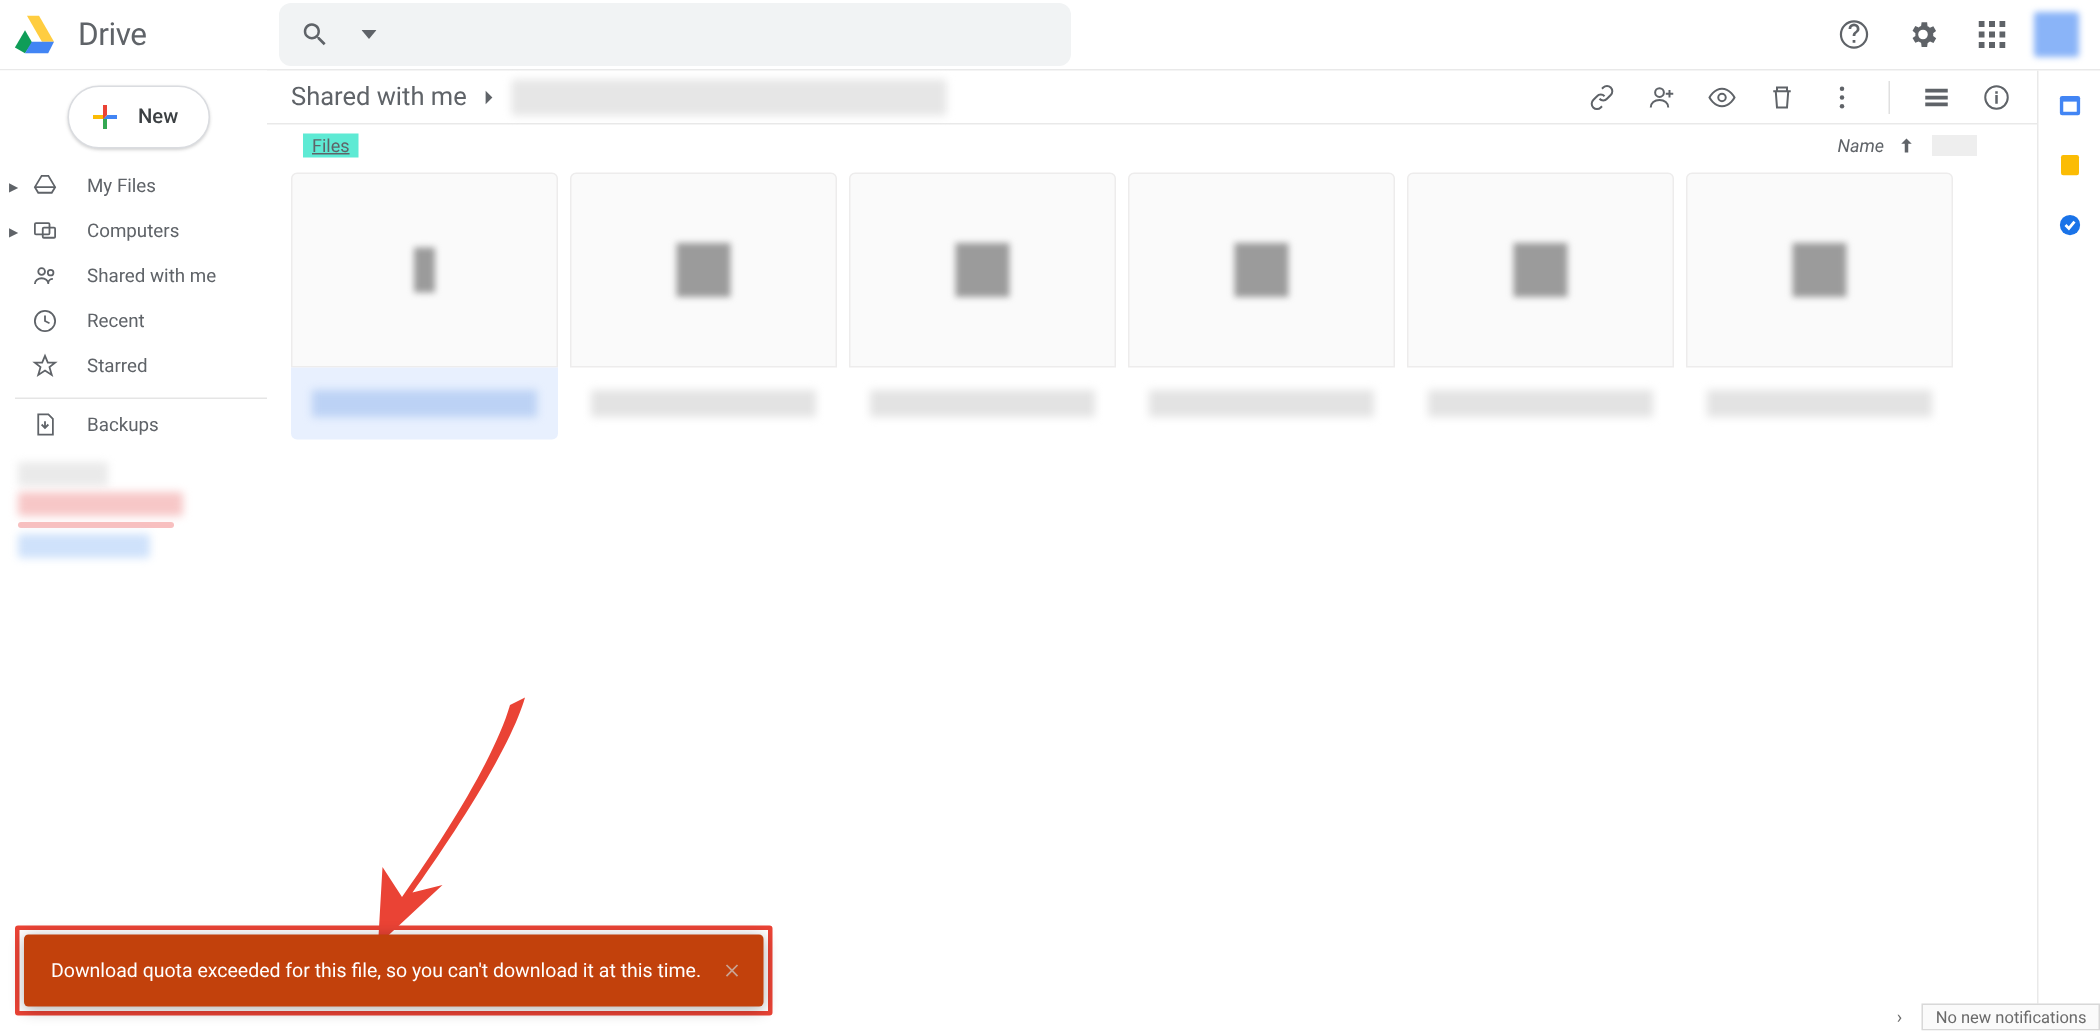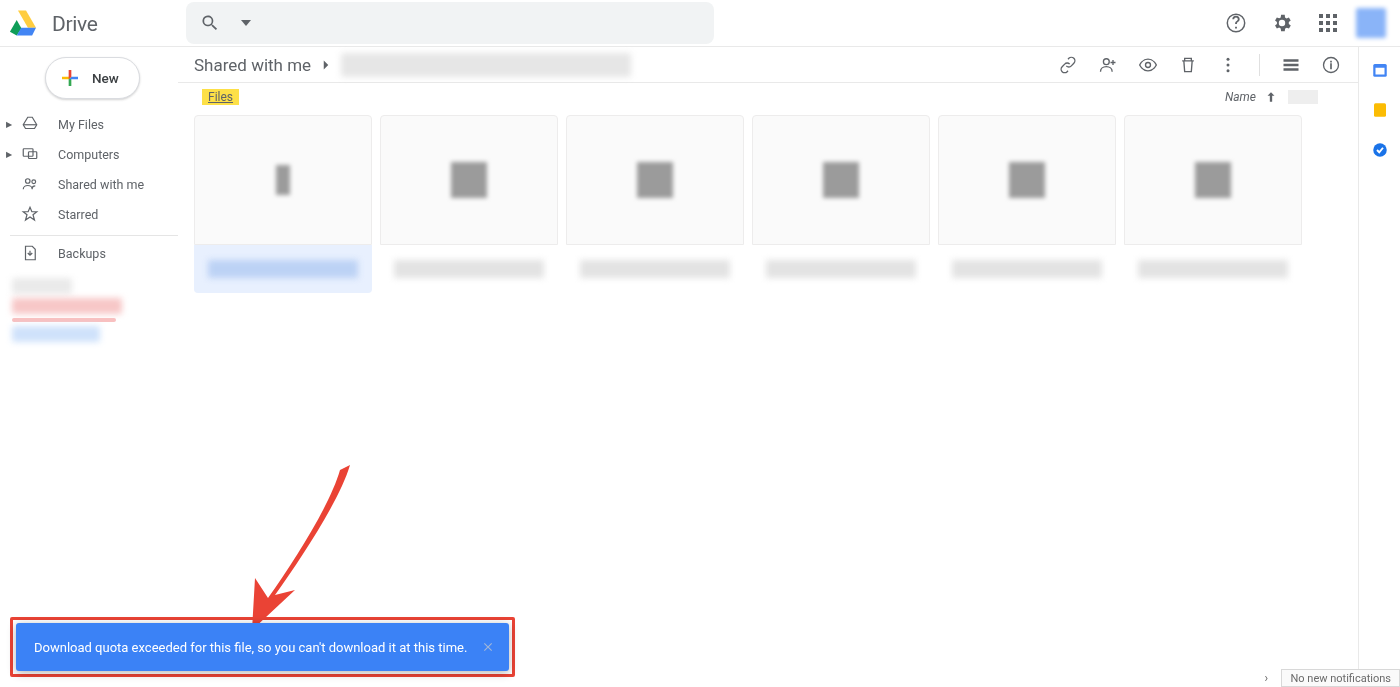--- a/index.html
+++ b/index.html
@@ -37,42 +37,42 @@
 .main { position: absolute; left: 178px; top: 47px; right: 42px; bottom: 0; display: flex; flex-direction: column; }
 .breadcrumb-row { height: 36px; display: flex; align-items: center; padding: 0 16px; border-bottom: 1px solid #e9e9e9; }
 .bc-item { font-size: 17px; color: #5f6368; cursor: pointer; }
 .bc-chev { margin: 0 6px; color: #5f6368; }
 .bc-cur { width: 290px; height: 24px; background: #e6e6e6; filter: blur(3px); border-radius: 2px; }
 .bc-actions { margin-left: auto; display: flex; align-items: center; gap: 18px; }
 .bc-sep { width: 0; height: 22px; border-left: 1px solid #e0e0e0; margin: 0 2px; }
 .act-ic { width: 22px; height: 22px; display: flex; align-items: center; justify-content: center; cursor: pointer; }
 
 .headers { height: 28px; display: flex; align-items: center; padding: 0 24px; font-size: 12px; color: #5f6368; position: relative; }
-.headers .files-lbl { background: #fde047; padding: 1px 6px; filter: blur(0px); text-decoration: underline; }
+.headers .files-lbl { background: #5eead4; padding: 1px 6px; filter: blur(0px); text-decoration: underline; }
 .headers .name-lbl { position: absolute; right: 80px; display: flex; align-items: center; gap: 8px; font-style: italic; }
 .headers .name-lbl .blk { width: 30px; height: 14px; background: #eee; position: absolute; right: -40px; }
 
 .file-grid { padding: 4px 16px; display: flex; gap: 8px; flex-wrap: nowrap; }
 .file-card { width: 178px; display: flex; flex-direction: column; }
 .file-thumb { height: 130px; background: #fafafa; border: 1px solid #edecec; border-radius: 4px 4px 0 0; display: flex; align-items: center; justify-content: center; }
 .file-thumb .ph { width: 36px; height: 36px; background: #9b9b9b; filter: blur(2px); }
 .file-thumb .ph.small { width: 14px; height: 30px; background: #9b9b9b; }
 .file-name { height: 48px; display: flex; align-items: center; justify-content: center; }
 .file-name .ph-line { width: 150px; height: 18px; background: #e3e3e3; filter: blur(3px); }
 .file-card.sel .file-name .ph-line { background: #bcd2f5; }
 .file-card.sel .file-name { background: #e8f0fe; border-radius: 0 0 4px 4px; }
 
 
 .side-panel { position: absolute; right: 0; top: 47px; width: 42px; bottom: 0; border-left: 1px solid #e9e9e9; display: flex; flex-direction: column; align-items: center; padding-top: 14px; gap: 22px; }
 .sp-ic { width: 18px; height: 18px; cursor: pointer; display: flex; align-items: center; justify-content: center; }
 
 
 .annotation-arrow { position: absolute; left: 240px; top: 460px; pointer-events: none; }
 .toast-frame { position: absolute; left: 10px; bottom: 10px; border: 3px solid #ea4335; padding: 3px; border-radius: 2px; }
-.toast { background: #3b82f6; color: #fff; height: 48px; display: flex; align-items: center; padding: 0 14px 0 18px; gap: 14px; border-radius: 3px; box-shadow: 0 2px 10px rgba(0,0,0,0.3); }
+.toast { background: #c2410c; color: #fff; height: 48px; display: flex; align-items: center; padding: 0 14px 0 18px; gap: 14px; border-radius: 3px; box-shadow: 0 2px 10px rgba(0,0,0,0.3); }
 .toast-msg { font-size: 13px; }
 .toast-close { cursor: pointer; opacity: 0.7; }
 
 
 .status { position: absolute; right: 0; bottom: 0; height: 18px; border: 1px solid #d8d8d8; background: #fafafa; font-size: 11px; color: #6a6a6a; padding: 1px 8px; display: flex; align-items: center; }
 .status .chev { position: absolute; left: -18px; font-size: 12px; color: #6a6a6a; }
 
 svg { display: block; }
 .ic-fill { fill: #5f6368; }
 .ic-stroke { stroke: #5f6368; stroke-width: 1.6; fill: none; }
@@ -173,20 +173,29 @@
             <circle class="ic-stroke" cx="17" cy="9" r="2.5"></circle>
             <path class="ic-stroke" d="M3 19c0-3 3-5 6-5s6 2 6 5"></path>
             <path class="ic-stroke" d="M15 18c0-2 2-3.5 4-3.5"></path>
           </svg>
         </span>
         <span>Shared with me</span>
       </div>
     <div class="nav-item">
         <span class="ic">
           <svg width="18" height="18" viewBox="0 0 24 24">
+            <circle class="ic-stroke" cx="12" cy="12" r="9"></circle>
+            <path class="ic-stroke" d="M12 7v5l4 2"></path>
+          </svg>
+        </span>
+        <span>Recent</span>
+      </div>
+    <div class="nav-item">
+        <span class="ic">
+          <svg width="18" height="18" viewBox="0 0 24 24">
             <path class="ic-stroke" d="M12 3l2.5 6H21l-5 4 2 7-6-4-6 4 2-7-5-4h6.5z"></path>
           </svg>
         </span>
         <span>Starred</span>
       </div>
     <div class="divider"></div>
     <div class="nav-item">
         <span class="ic">
           <svg width="18" height="18" viewBox="0 0 24 24">
             <path class="ic-stroke" d="M6 3h9l4 4v14H6z"></path>

